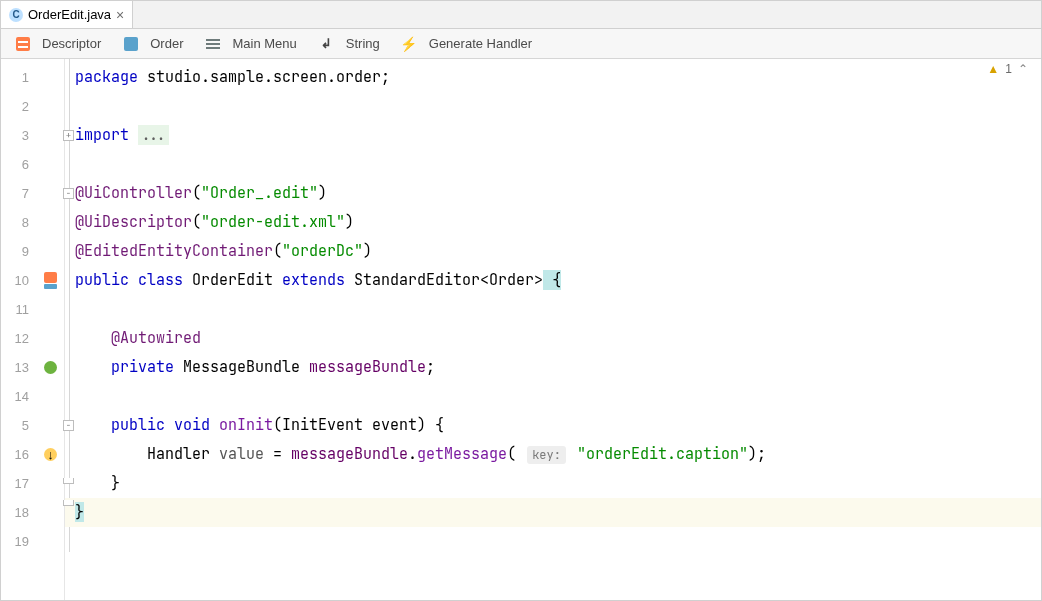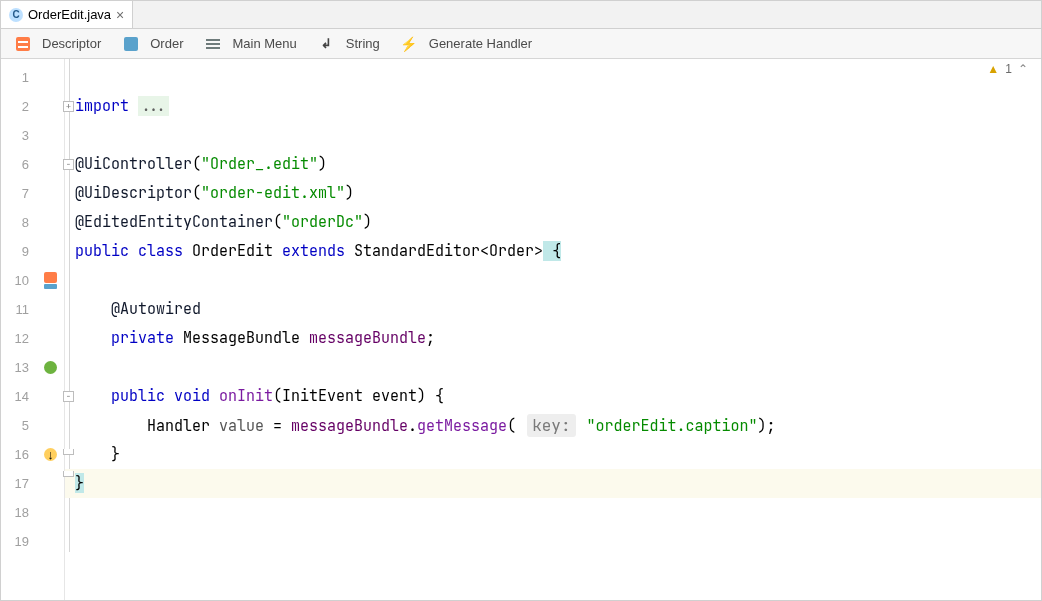--- a/index.html
+++ b/index.html
@@ -106,31 +106,31 @@
       position: absolute;
       left: -2px;
       width: 11px; height: 11px;
       border: 1px solid #bdbdbd;
       background: #fff;
       font-size: 9px; line-height: 9px; text-align: center;
       color: #828282;
     }
     
     .kw { color: #0000c4; }
-    .ann { color: #0f172a; }
+    .ann { color: #701a75; }
     .str { color: #058b00; }
     .mth { color: #7a1aa0; }
     .fld { color: #650065; }
     .prm { color: #555555; }
     .folded { background: #e8f5e8; color: #606060; padding: 0 2px;}
     .caret-brace { background: #c0e8e8; }
     .hint {
       background: #eeeeee;
       color: #7a7a7a;
-      font-size: 16px;
+      font-size: 12px;
       padding: 1px 5px;
       border-radius: 3px;
       margin: 0 2px;
     }
     
     .inspect {
       position: absolute;
       top: 62px;
       right: 14px;
       display: flex;
@@ -250,20 +250,21 @@
         <span class="icon-impl">↓</span>
       </div>
     <div class="gicon"></div>
     <div class="gicon"></div>
     <div class="gicon"></div>
   </div>
 
   <div class="code">
     <div class="vert-line" style="top:0;height:493px;"></div>
 
+    <div class="code-row"><span class="kw">package</span><span> studio.sample.screen.order;</span></div>
     <div class="code-row"></div>
     <div class="code-row"><span class="fold-handle" style="top:9px;">+</span><span class="kw">import </span><span class="folded">...</span></div>
     <div class="code-row"></div>
     <div class="code-row"><span class="fold-handle" style="top:9px;">−</span><span class="ann">@UiController</span><span>(</span><span class="str">"Order_.edit"</span><span>)</span></div>
     <div class="code-row"><span class="ann">@UiDescriptor</span><span>(</span><span class="str">"order-edit.xml"</span><span>)</span></div>
     <div class="code-row"><span class="ann">@EditedEntityContainer</span><span>(</span><span class="str">"orderDc"</span><span>)</span></div>
     <div class="code-row"><span class="kw">public </span><span class="kw">class </span><span>OrderEdit </span><span class="kw">extends </span><span>StandardEditor</span><span>&lt;</span><span>Order</span><span>&gt;</span><span class="caret-brace"> {</span></div>
     <div class="code-row"></div>
     <div class="code-row"><span>    </span><span class="ann">@Autowired</span></div>
     <div class="code-row"><span>    </span><span class="kw">private </span><span>MessageBundle </span><span class="fld">messageBundle</span><span>;</span></div>

